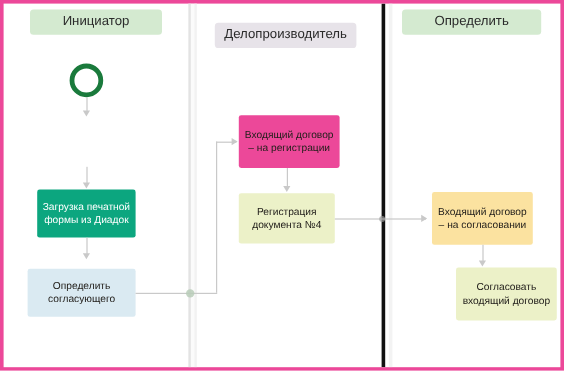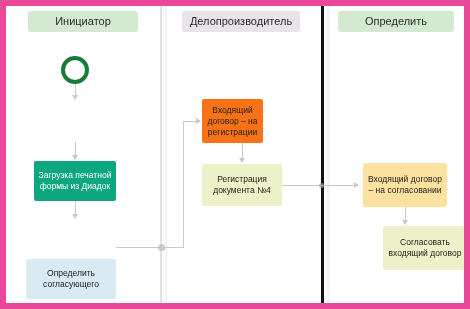--- a/index.html
+++ b/index.html
@@ -9,21 +9,21 @@
   }
   body {
     font-family: "Liberation Sans", "DejaVu Sans", sans-serif;
   }
   #canvas {
     position: relative;
     width: 470px;
     height: 309px;
     background: #ffffff;
     box-sizing: border-box;
-    border: 6px solid #ec4899;
+    border: 3px solid #ec4899;
     overflow: hidden;
   }
   
   .divider {
     position: absolute;
     top: 0;
     bottom: 0;
     width: 0;
   }
   .divider.light {
@@ -129,21 +129,21 @@
 
 <div id="canvas">
 
   <div class="divider light" style="left:154px;"></div>
   <div class="divider dark" style="left:315px;"></div>
 
   <div class="lane-header" style="left:22px; top:5px; width:110px; background:#d4ead0;">
     <span>Инициатор</span>
   </div>
 
-  <div class="lane-header" style="left:176px; top:5px; width:118px; background:#e7e3e9;">
+  <div class="lane-header" style="left:176px; top:16px; width:118px; background:#e7e3e9;">
     <span>Делопроизводитель</span>
   </div>
 
   <div class="lane-header" style="left:332px; top:5px; width:116px; background:#d4ead0;">
     <span>Определить</span>
   </div>
 
   <div class="start-event" style="left:55px; top:50px; width:28px; height:28px; border:4px solid #1a7a3c;"></div>
 
   <div class="conn v" style="left:69px; top:78px; height:14px;"></div>
@@ -153,34 +153,34 @@
   <div class="conn v" style="left:69px; top:136px; height:16px;"></div>
   <div class="arrow-down" style="left:65.5px; top:149px;"></div>
 
   <div class="node teal" style="left:28px; top:155px; width:82px; height:40px; background:#0ca67f;">
     <span class="label">Загрузка печатной формы из Диадок</span>
   </div>
 
   <div class="conn v" style="left:69px; top:195px; height:16px;"></div>
   <div class="arrow-down" style="left:65.5px; top:208px;"></div>
 
-  <div class="node" style="left:20px; top:221px; width:90px; height:40px; background:#daeaf2;margin-top:32px;">
+  <div class="node" style="left:20px; top:221px; width:90px; height:40px; background:#daeaf2;">
     <span class="label">Определить согласующего</span>
   </div>
 
   <div class="conn h" style="left:110px; top:241px; width:68px;"></div>
 
   <div class="conn v" style="left:177px; top:115px; height:126px;"></div>
 
   <div class="conn h" style="left:177px; top:115px; width:17px;"></div>
   <div class="arrow-right" style="left:190px; top:111.5px;"></div>
 
   <div class="junction-dot" style="left:152px; top:238px;"></div>
 
-  <div class="node" style="left:196px; top:93px; width:61px; height:44px; background:#f97316;">
+  <div class="node" style="left:196px; top:93px; width:84px; height:44px; background:#ec4899;">
     <span class="label">Входящий договор – на регистрации</span>
   </div>
 
   <div class="conn v" style="left:236px; top:137px; height:18px;"></div>
   <div class="arrow-down" style="left:232.5px; top:152px;"></div>
 
   <div class="node" style="left:196px; top:158px; width:80px; height:42px; background:#ecf1c8;">
     <span class="label">Регистрация документа №4</span>
   </div>
 

